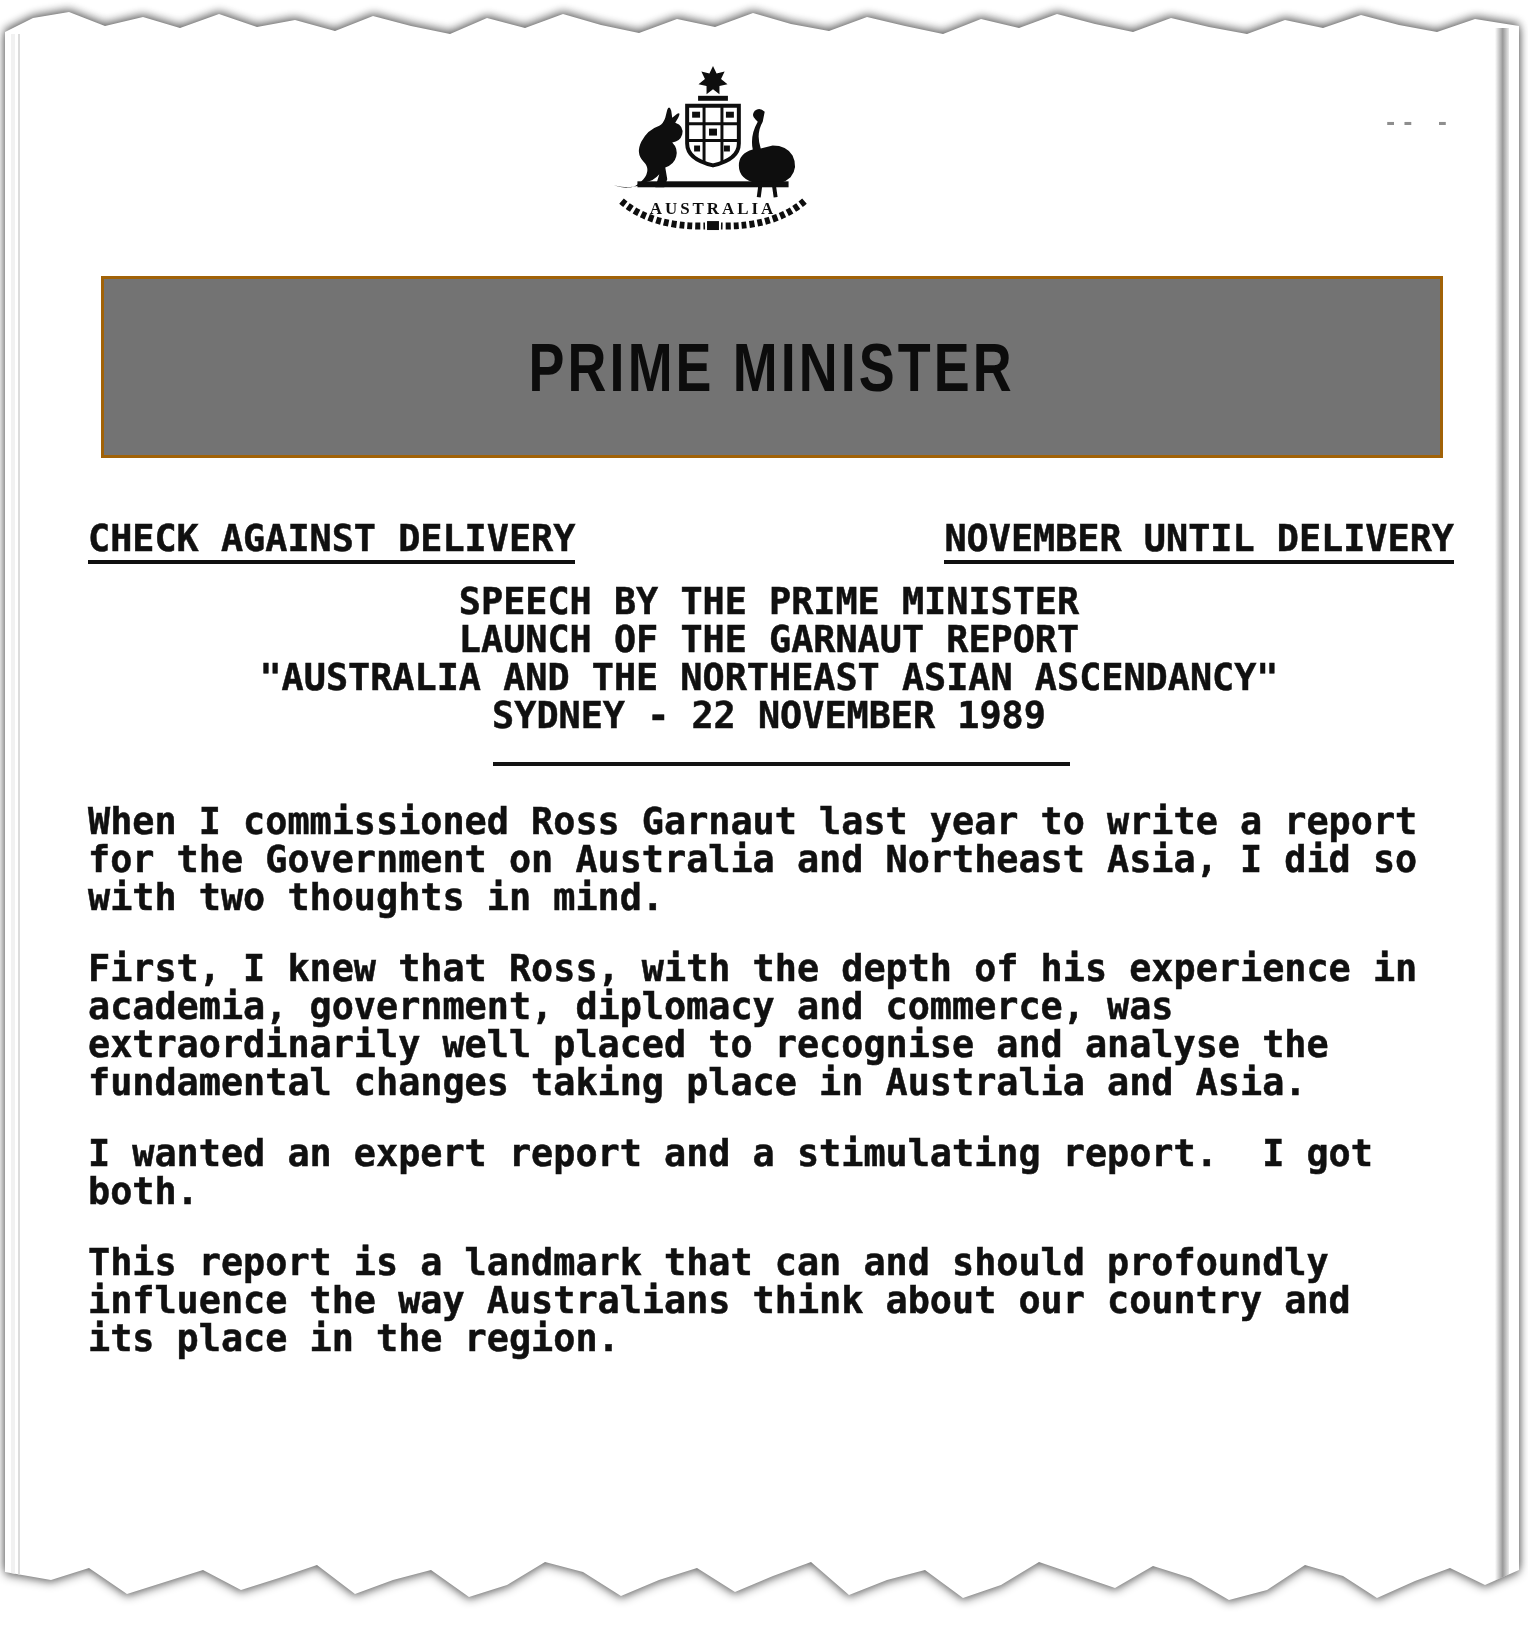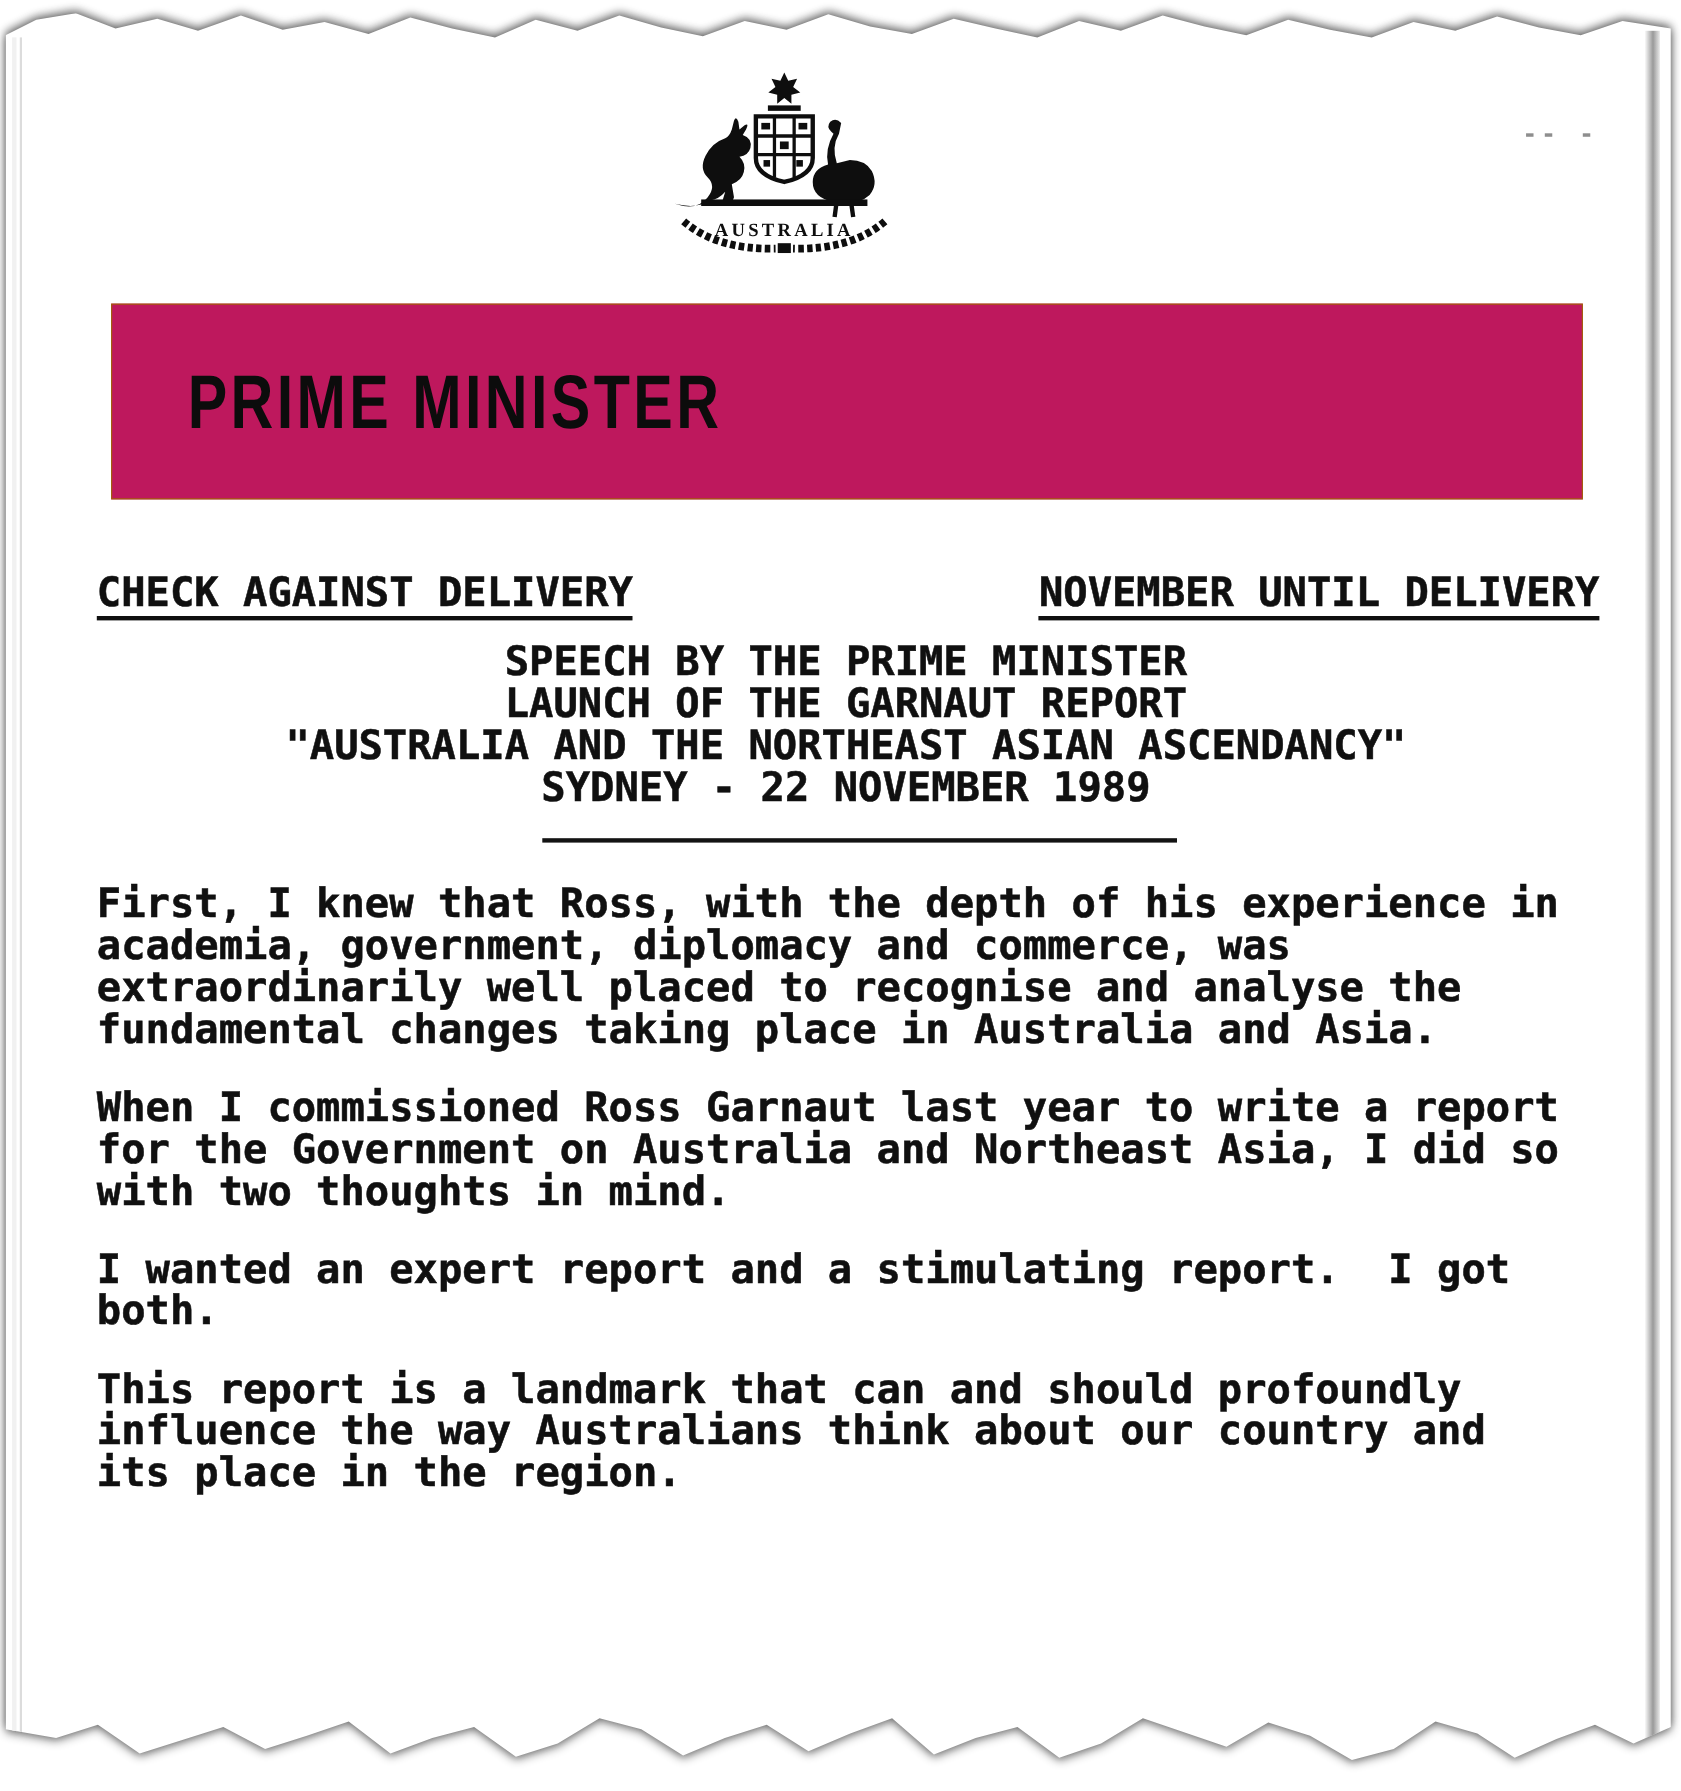--- a/index.html
+++ b/index.html
@@ -24,22 +24,22 @@
   .edge-left{position:absolute;left:13px;top:34px;bottom:45px;width:2px;background:#dcdcdc;}
   .edge-left::before{content:"";position:absolute;left:-7px;top:0;bottom:0;width:4px;background:#f1f1f1;}
   .edge-right{position:absolute;right:10px;top:28px;bottom:40px;width:14px;
       background:linear-gradient(to right,rgba(110,110,110,0) 0%,rgba(105,105,105,.68) 55%,rgba(170,170,170,.25) 100%);}
   .stray-marks{position:absolute;left:1379px;top:110px;color:#8e8e8e;font-weight:bold;
       font-size:22px;letter-spacing:4px;font-family:"DejaVu Sans Mono",monospace;}
   .crest{position:absolute;left:584px;top:62px;width:248px;height:174px;}
   .crest svg{width:100%;height:100%;}
   .crest .ink{fill:#0e0e0e;}
   .crest .line{stroke:#0e0e0e;fill:none;}
-  .pm-box{position:absolute;left:96px;top:276px;width:1336px;height:176px;border:1px solid #a16207;
-      display:flex;align-items:center;justify-content:flex-start;background:#be185d;}
+  .pm-box{position:absolute;left:96px;top:276px;width:1336px;height:176px;border:3px solid #a16207;
+      display:flex;align-items:center;justify-content:center;background:#737373;}
   .pm-title{font-family:"Liberation Sans",sans-serif;font-weight:bold;font-size:69px;
       letter-spacing:4px;transform:scaleX(0.78);white-space:nowrap;color:#0c0c0c;}
   .notices{position:absolute;left:83px;top:520px;width:1366px;display:flex;
       justify-content:space-between;font-size:36.8px;line-height:38px;font-weight:bold;}
   .notice{border-bottom:4px solid #101010;padding-bottom:2px;white-space:pre;
       -webkit-text-stroke:0.5px #101010;}
   .title-block{position:absolute;left:0;top:583px;width:1528px;text-align:center;
       font-size:36.8px;line-height:38px;font-weight:bold;}
   .title-block div{white-space:pre;-webkit-text-stroke:0.5px #101010;}
   .divider{position:absolute;left:488px;top:762px;width:577px;height:4px;background:#131313;}
@@ -99,27 +99,27 @@
       <div class="title-block">
         <div>SPEECH BY THE PRIME MINISTER</div>
         <div>LAUNCH OF THE GARNAUT REPORT</div>
         <div>"AUSTRALIA AND THE NORTHEAST ASIAN ASCENDANCY"</div>
         <div>SYDNEY - 22 NOVEMBER 1989</div>
       </div>
 
       <div class="divider"></div>
 
       <div class="body-text">
+        <p>When I commissioned Ross Garnaut last year to write a report
+for the Government on Australia and Northeast Asia, I did so
+with two thoughts in mind.</p>
         <p>First, I knew that Ross, with the depth of his experience in
 academia, government, diplomacy and commerce, was
 extraordinarily well placed to recognise and analyse the
 fundamental changes taking place in Australia and Asia.</p>
-        <p>When I commissioned Ross Garnaut last year to write a report
-for the Government on Australia and Northeast Asia, I did so
-with two thoughts in mind.</p>
         <p>I wanted an expert report and a stimulating report.  I got
 both.</p>
         <p>This report is a landmark that can and should profoundly
 influence the way Australians think about our country and
 its place in the region.</p>
       </div>
 
     </div>
   </div>
 </div>

